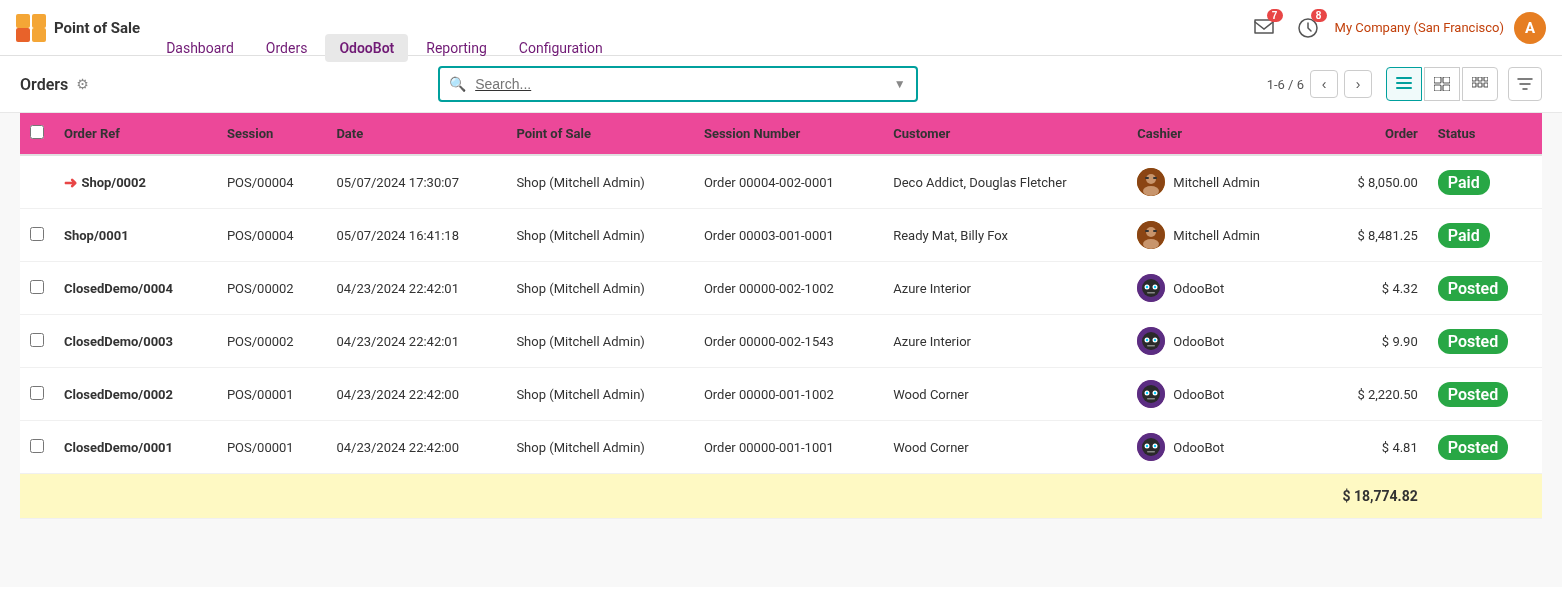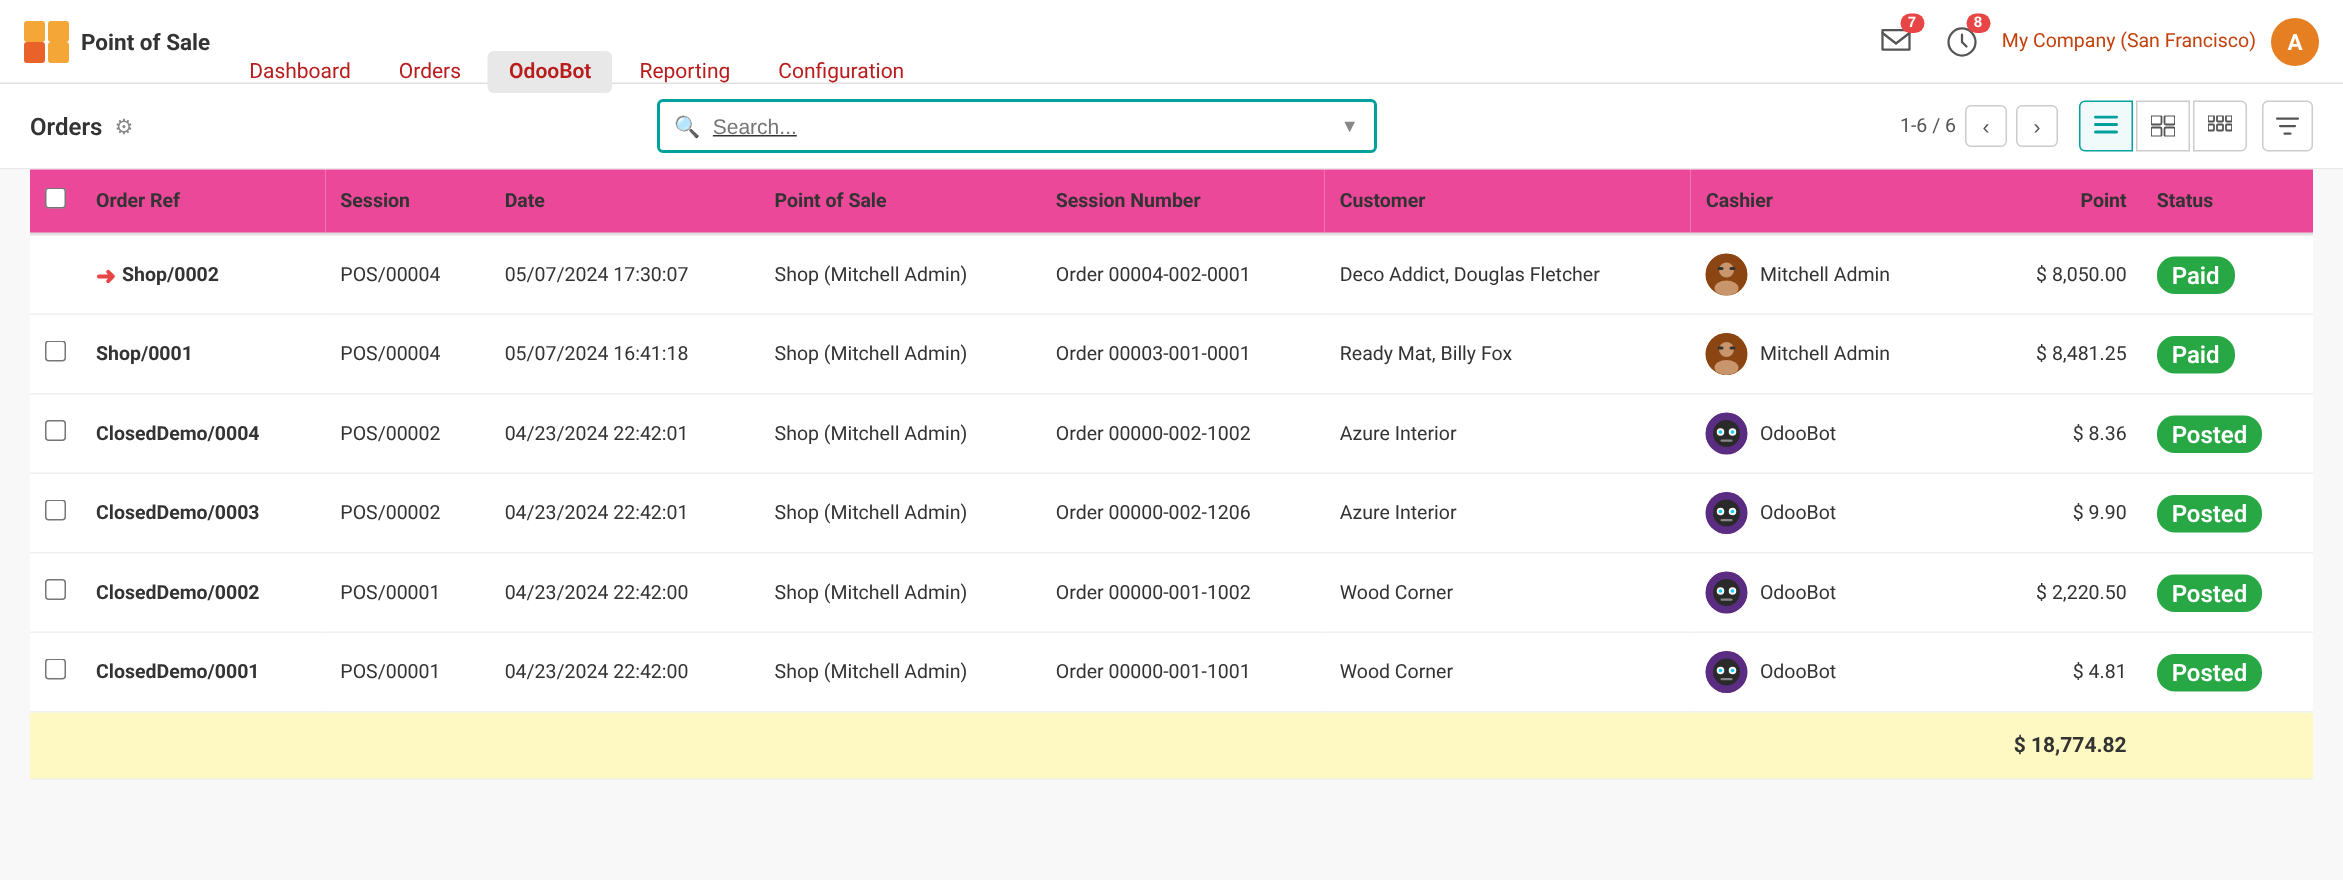--- a/index.html
+++ b/index.html
@@ -13,21 +13,21 @@
     }
     .nav-logo {
       display: flex; align-items: center; gap: 6px;
       font-weight: 700; font-size: 15px; color: #333; margin-right: 8px;
     }
     .logo-icon {
       width: 32px; height: 28px;
     }
     .nav-item {
       padding: 6px 14px; border-radius: 4px; cursor: pointer;
-      font-size: 14px; color: #b91c1c; white-space: nowrap; margin-top: 40px;
+      font-size: 14px; color: #701a75; white-space: nowrap; margin-top: 40px;
     }
     .nav-item.active {
       background: #e8e8e8; font-weight: 600;
     }
     .nav-spacer { flex: 1; }
     .nav-right { display: flex; align-items: center; gap: 10px; }
     .notif-btn {
       position: relative; width: 34px; height: 34px;
       border-radius: 50%; display: flex; align-items: center; justify-content: center;
       cursor: pointer; background: none; border: none;
@@ -232,21 +232,21 @@
         <th class="checkbox-cell">
           <input type="checkbox" style="">
         </th>
         <th>Order Ref</th>
         <th>Session</th>
         <th>Date</th>
         <th>Point of Sale</th>
         <th>Session Number</th>
         <th>Customer</th>
         <th>Cashier</th>
-        <th class="right">Point</th>
+        <th class="right">Order</th>
         <th>Status</th>
       </tr>
     </thead>
     <tbody id="table-body">
     <tr>
           <td class="checkbox-cell"></td>
           <td>
             <div class="order-ref-current">
               <span class="current-row-indicator">➜</span>
               <strong>Shop/0002</strong>
@@ -316,30 +316,30 @@
         <circle cx="10" cy="13" r="2.5" fill="#fff"></circle>
         <circle cx="18" cy="13" r="2.5" fill="#fff"></circle>
         <circle cx="10" cy="13" r="1.2" fill="#00cfff"></circle>
         <circle cx="18" cy="13" r="1.2" fill="#00cfff"></circle>
         <rect x="10" y="18" width="8" height="1.5" rx="0.75" fill="#888"></rect>
       </svg>
     </div>
     <span>OdooBot</span>
   </div>
           </td>
-          <td class="right">$ 8.36</td>
+          <td class="right">$ 4.32</td>
           <td><span class="badge badge-posted">Posted</span></td>
         </tr>
         <tr>
           <td class="checkbox-cell"><input type="checkbox" style=""></td>
           <td><strong>ClosedDemo/0003</strong></td>
           <td>POS/00002</td>
           <td>04/23/2024 22:42:01</td>
           <td>Shop (Mitchell Admin)</td>
-          <td>Order 00000-002-1206</td>
+          <td>Order 00000-002-1543</td>
           <td>Azure Interior</td>
           <td>
             <div class="cashier-cell">
     <div class="cashier-avatar odoobot-avatar">
       <svg width="28" height="28" viewBox="0 0 28 28">
         <circle cx="14" cy="14" r="14" fill="#5b2d82"></circle>
         <circle cx="14" cy="14" r="9" fill="#2a2a2a"></circle>
         <circle cx="10" cy="13" r="2.5" fill="#fff"></circle>
         <circle cx="18" cy="13" r="2.5" fill="#fff"></circle>
         <circle cx="10" cy="13" r="1.2" fill="#00cfff"></circle>

